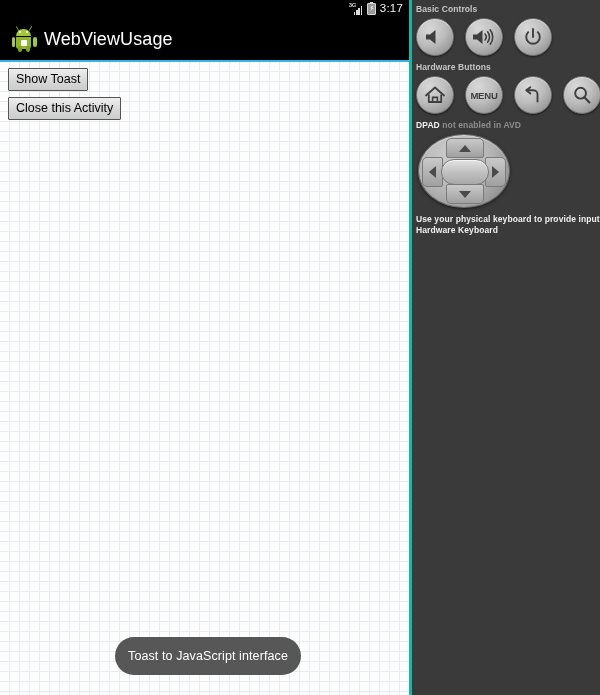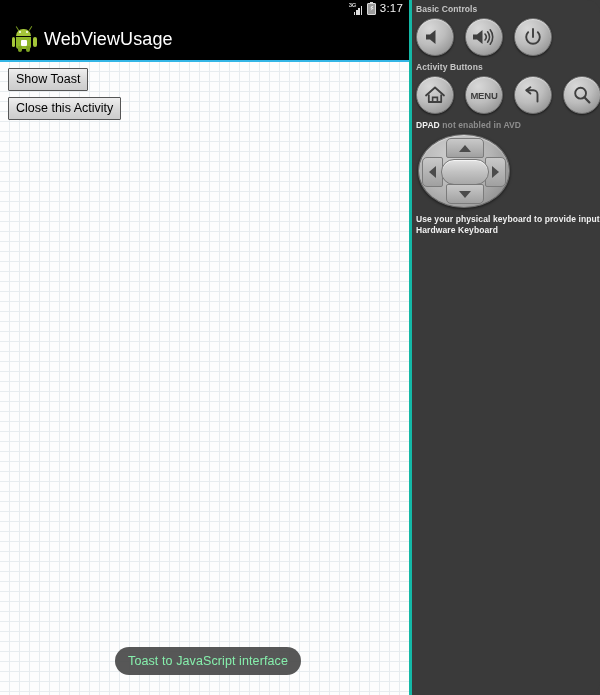--- a/index.html
+++ b/index.html
@@ -216,27 +216,27 @@
     cursor: default;
     line-height: 14px;
   }
 
   
   #toast {
     position: absolute;
     left: 115px;
     bottom: 20px;
     width: 186px;
-    height: 28px;
+    height: 38px;
     background: rgba(73,73,73,0.92);
     border-radius: 19px;
     display: flex;
     align-items: center;
     justify-content: center;
-    color: #86efac;
+    color: #ffffff;
     font-size: 12.5px;
     letter-spacing: 0.1px;
     box-sizing: border-box;
   }
 
   
   #control-panel {
     position: absolute;
     left: 412px; top: 0;
     width: 188px;
@@ -434,21 +434,21 @@
     </div>
     <div class="round-btn">
       <svg width="20" height="20" viewBox="0 0 20 20">
         <path d="M5.2 5.2 a6.8 6.8 0 1 0 9.6 0" stroke="#3f3f3f" stroke-width="1.9" fill="none" stroke-linecap="round"></path>
         <line x1="10" y1="2" x2="10" y2="10" stroke="#3f3f3f" stroke-width="1.9" stroke-linecap="round"></line>
       </svg>
     </div>
   </div>
 
   <div class="sp6"></div>
-  <div class="panel-label">Activity Buttons</div>
+  <div class="panel-label">Hardware Buttons</div>
 
   <div class="btn-row">
     <div class="round-btn">
       <svg width="22" height="20" viewBox="0 0 22 20">
         <path d="M11 2.5 L20 10.5 M11 2.5 L2 10.5" stroke="#3f3f3f" stroke-width="1.8" fill="none" stroke-linecap="round"></path>
         <path d="M4.8 9.5 v7.5 h12.4 v-7.5" stroke="#3f3f3f" stroke-width="1.8" fill="none" stroke-linejoin="round"></path>
         <path d="M8.6 17 v-4.6 h4.8 V17" stroke="#3f3f3f" stroke-width="1.6" fill="none"></path>
       </svg>
     </div>
     <div class="round-btn">

